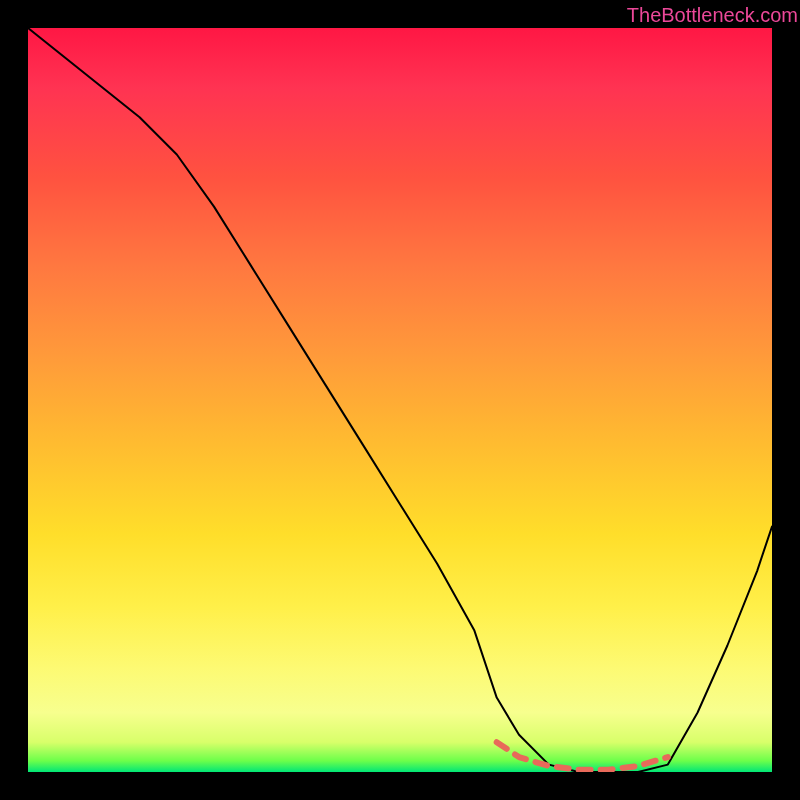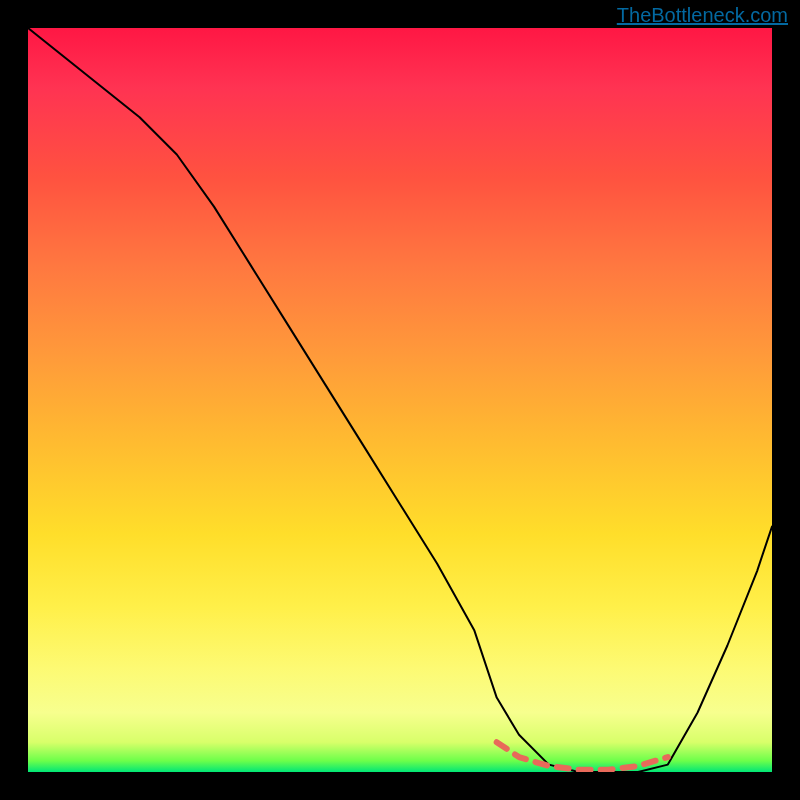--- a/index.html
+++ b/index.html
@@ -7,26 +7,25 @@
     width: 800px;
     height: 800px;
     background: #000;
     font-family: Arial, sans-serif;
     position: relative;
     overflow: hidden;
   }
   .watermark {
     position: absolute;
     top: 4px;
-    right: 12px;
-    color: #0369a1;
+    right: 2px;
+    color: #ec4899;
     font-size: 20px;
     font-weight: 500;
     z-index: 10;
-    text-decoration: underline;
   }
   .plot-area {
     position: absolute;
     top: 28px;
     left: 28px;
     width: 744px;
     height: 744px;
     overflow: hidden;
   }
   .gradient-bg {

